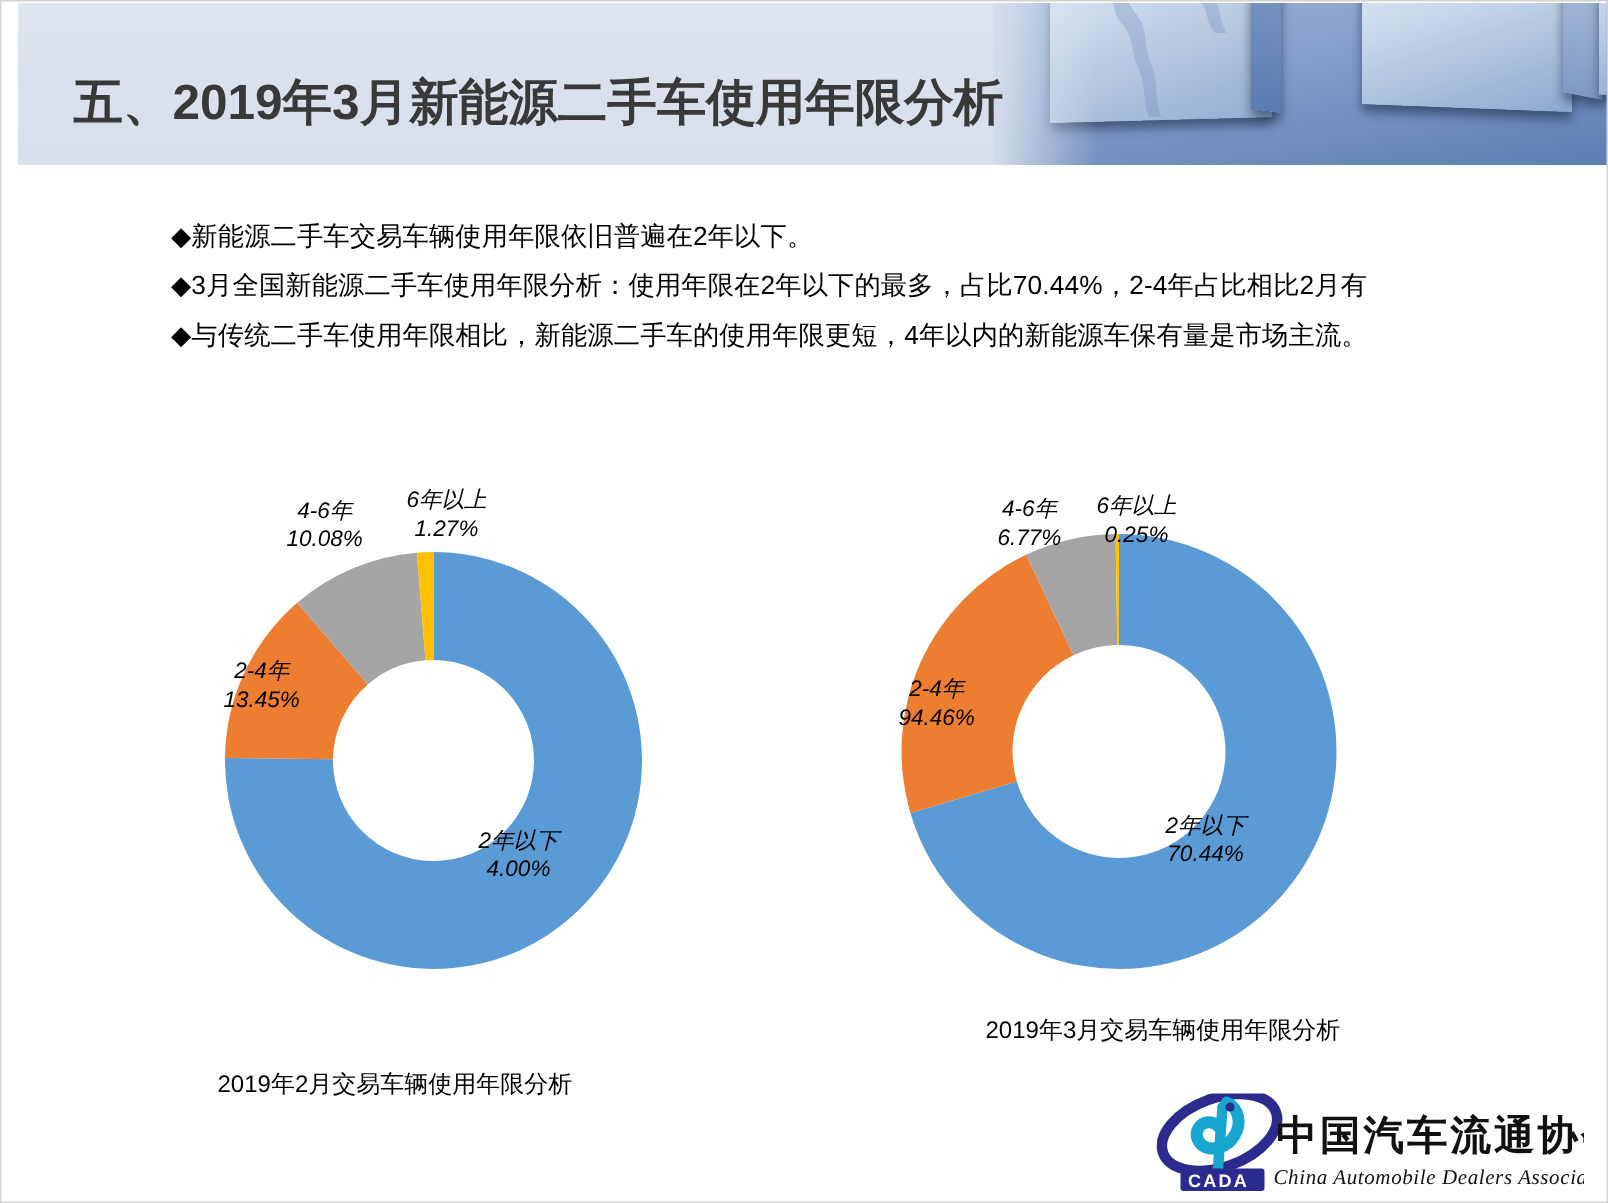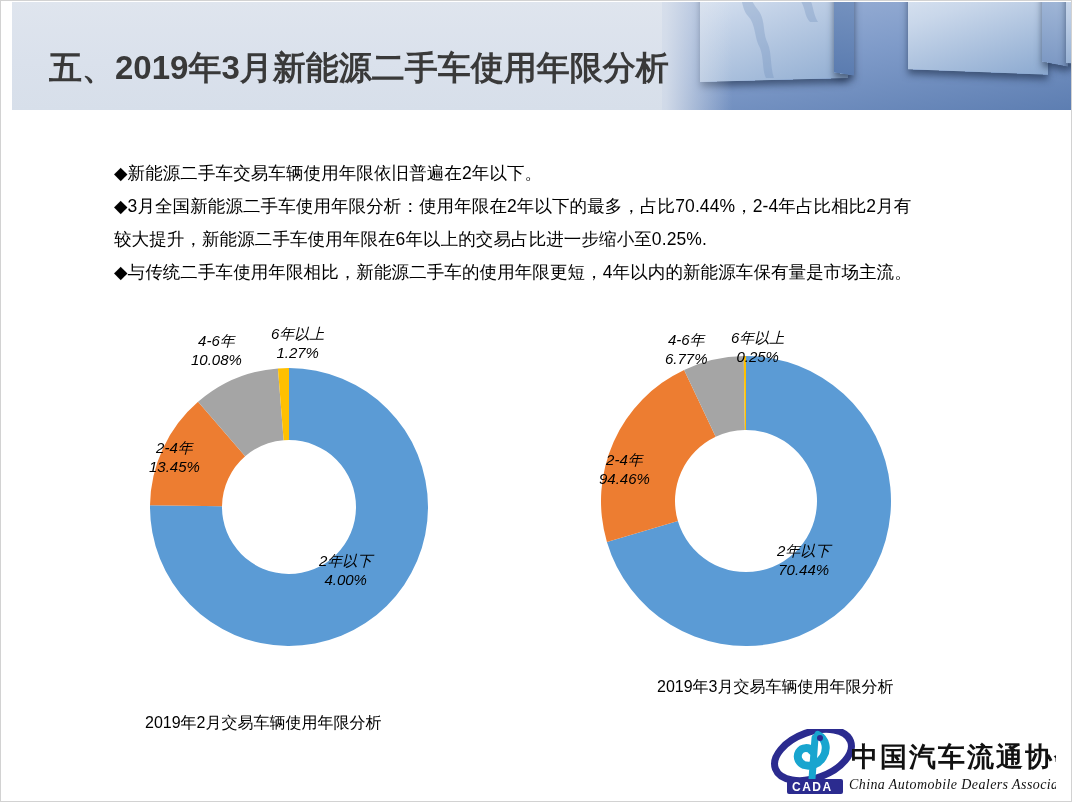--- a/index.html
+++ b/index.html
@@ -81,21 +81,21 @@
     color: #393939;
     letter-spacing: 0px;
     white-space: nowrap;
     z-index: 4;
   }
 
   
   .bullets {
     position: absolute;
     left: 113px;
-    top: 156px;
+    top: 140px;
     width: 880px;
   }
   .bullet-line {
     font-size: 17.5px;
     color: #000000;
     line-height: 33px;
     letter-spacing: 0.1px;
   }
 
   
@@ -151,21 +151,20 @@
       <div class="cube c2"></div>
       <div class="cube c2-side"></div>
       <div class="cube c3"></div>
     </div>
     <div class="header-title">五、2019年3月新能源二手车使用年限分析</div>
   </div>
 
   <div class="bullets">
     <div class="bullet-line">◆新能源二手车交易车辆使用年限依旧普遍在2年以下。</div>
     <div class="bullet-line">◆3月全国新能源二手车使用年限分析：使用年限在2年以下的最多，占比70.44%，2-4年占比相比2月有</div>
-    <div class="bullet-line">较大提升，新能源二手车使用年限在6年以上的交易占比进一步缩小至0.25%.</div>
     <div class="bullet-line">◆与传统二手车使用年限相比，新能源二手车的使用年限更短，4年以内的新能源车保有量是市场主流。</div>
   </div>
 
   <div class="chart chart-left">
     <svg width="360" height="340" viewBox="0 0 360 340">
       <g id="feb-slices" transform="translate(170,188)">
           <path d="M8.511295254074105e-15,-139 A139,139 0 1 1 -138.98902514433044,-1.746679543786072 L-66.99470996165567,-0.8419246721846534 A67,67 0 1 0 4.102566777143633e-15,-67 Z" fill="#5b9bd5"></path>
           <path d="M-138.98902514433044,-1.746679543786072 A139,139 0 0 1 -90.93560268208462,-105.12714285495466 L-43.83226891870266,-50.67279547684865 A67,67 0 0 0 -66.99470996165567,-0.8419246721846534 Z" fill="#ed7d31"></path>
           <path d="M-90.93560268208462,-105.12714285495466 A139,139 0 0 1 -11.07993974381259,-138.55769533040552 L-5.340690380111104,-66.7868027851595 A67,67 0 0 0 -43.83226891870266,-50.67279547684865 Z" fill="#a5a5a5"></path>
           <path d="M-11.07993974381259,-138.55769533040552 A139,139 0 0 1 9.792291457609509e-14,-139 L4.720025378847749e-14,-67 A67,67 0 0 0 -5.340690380111104,-66.7868027851595 Z" fill="#ffc000"></path>

